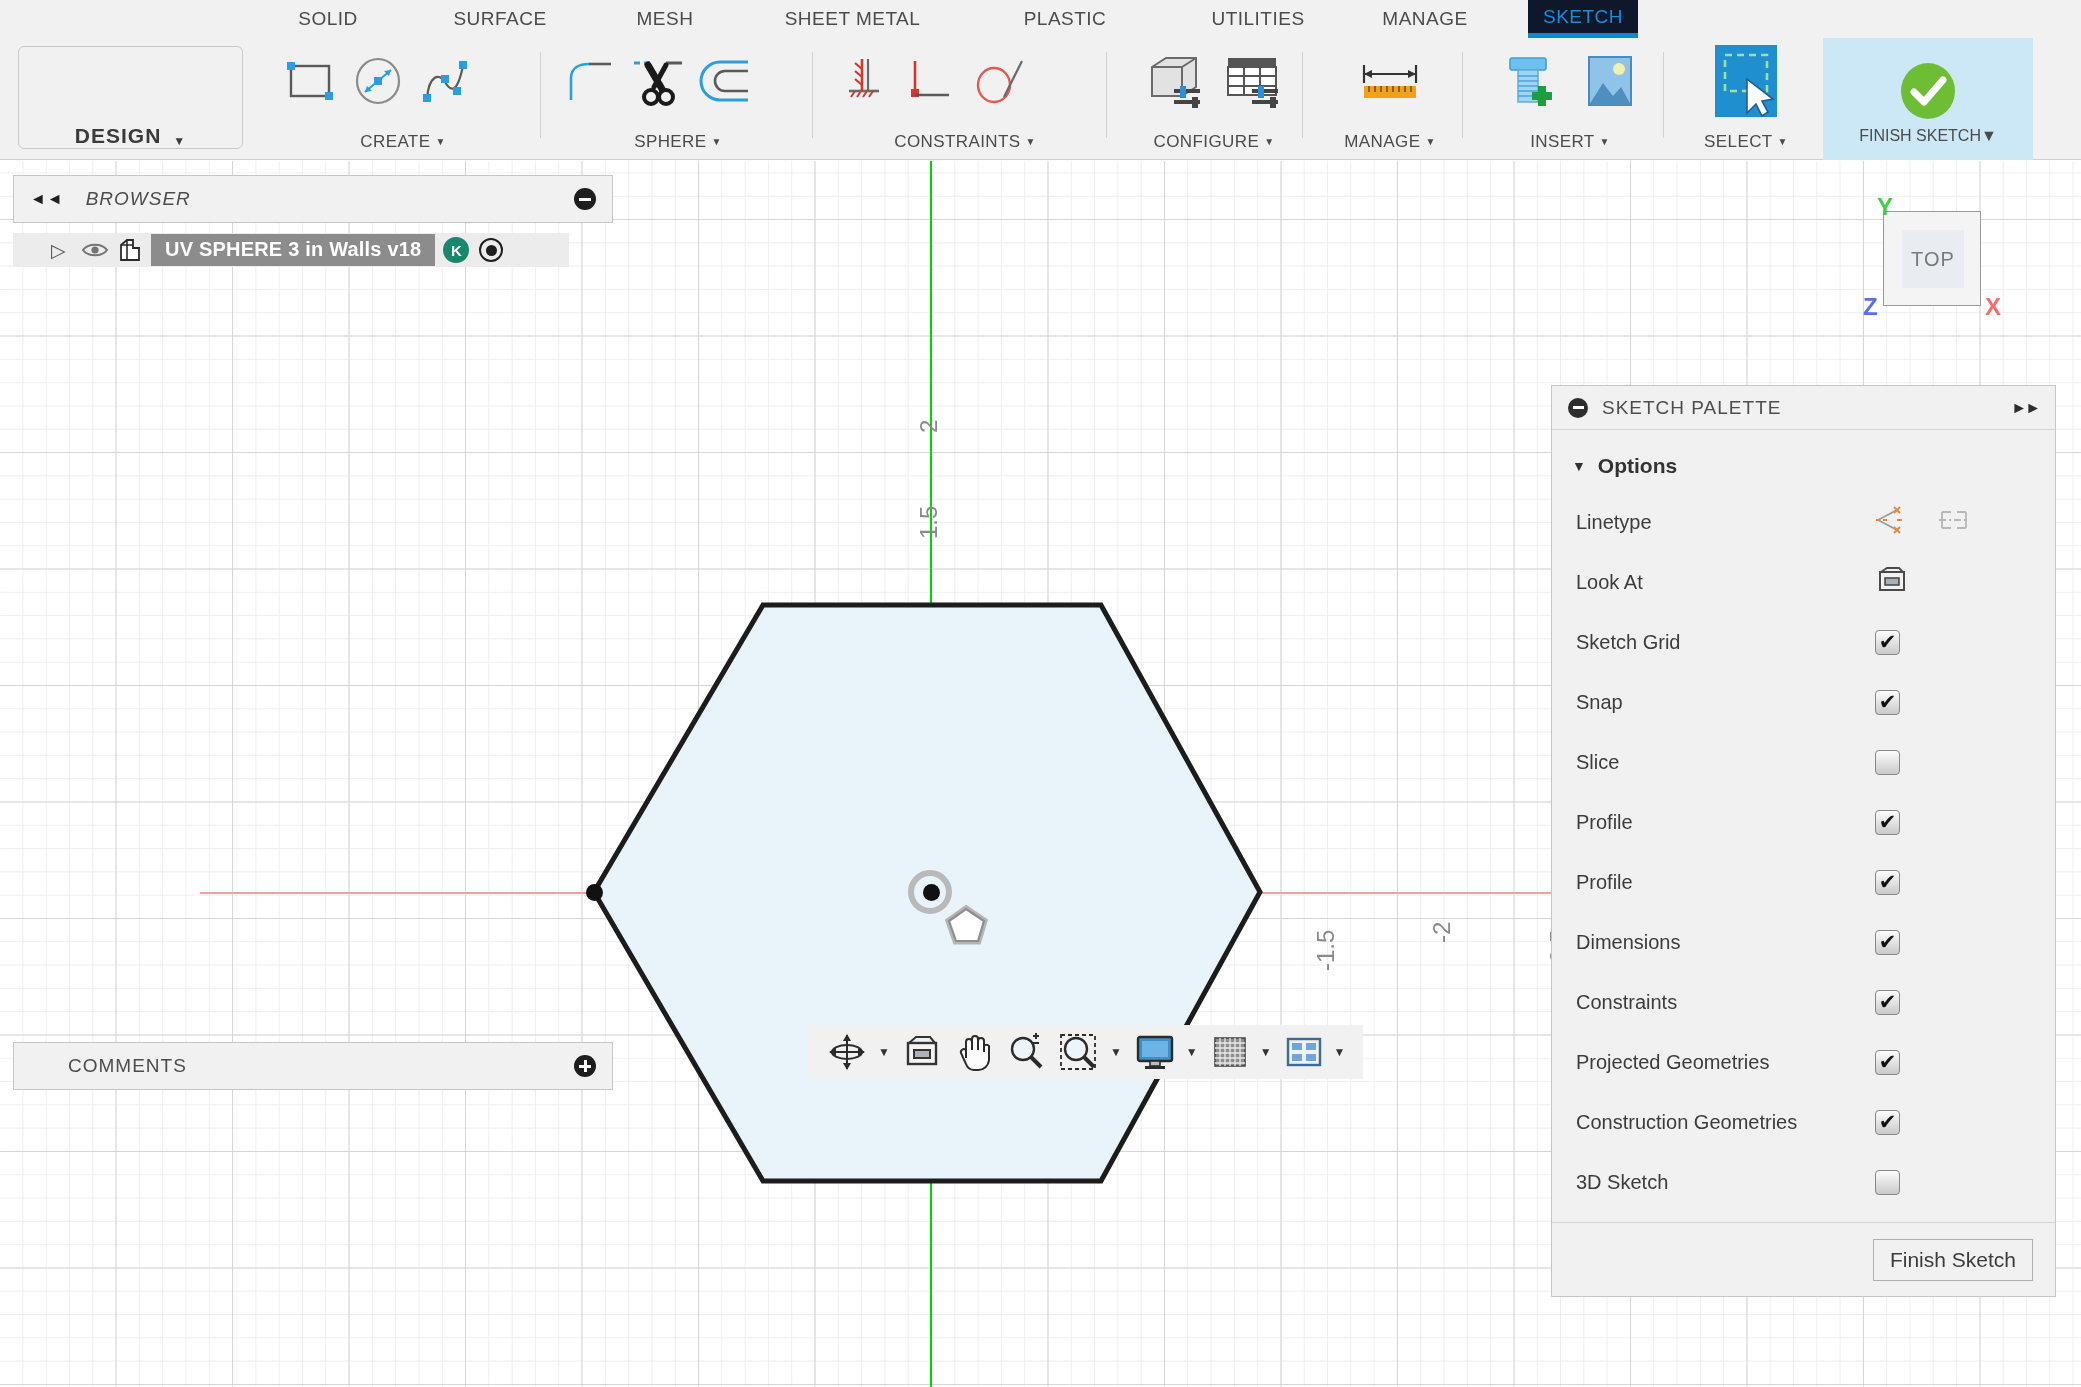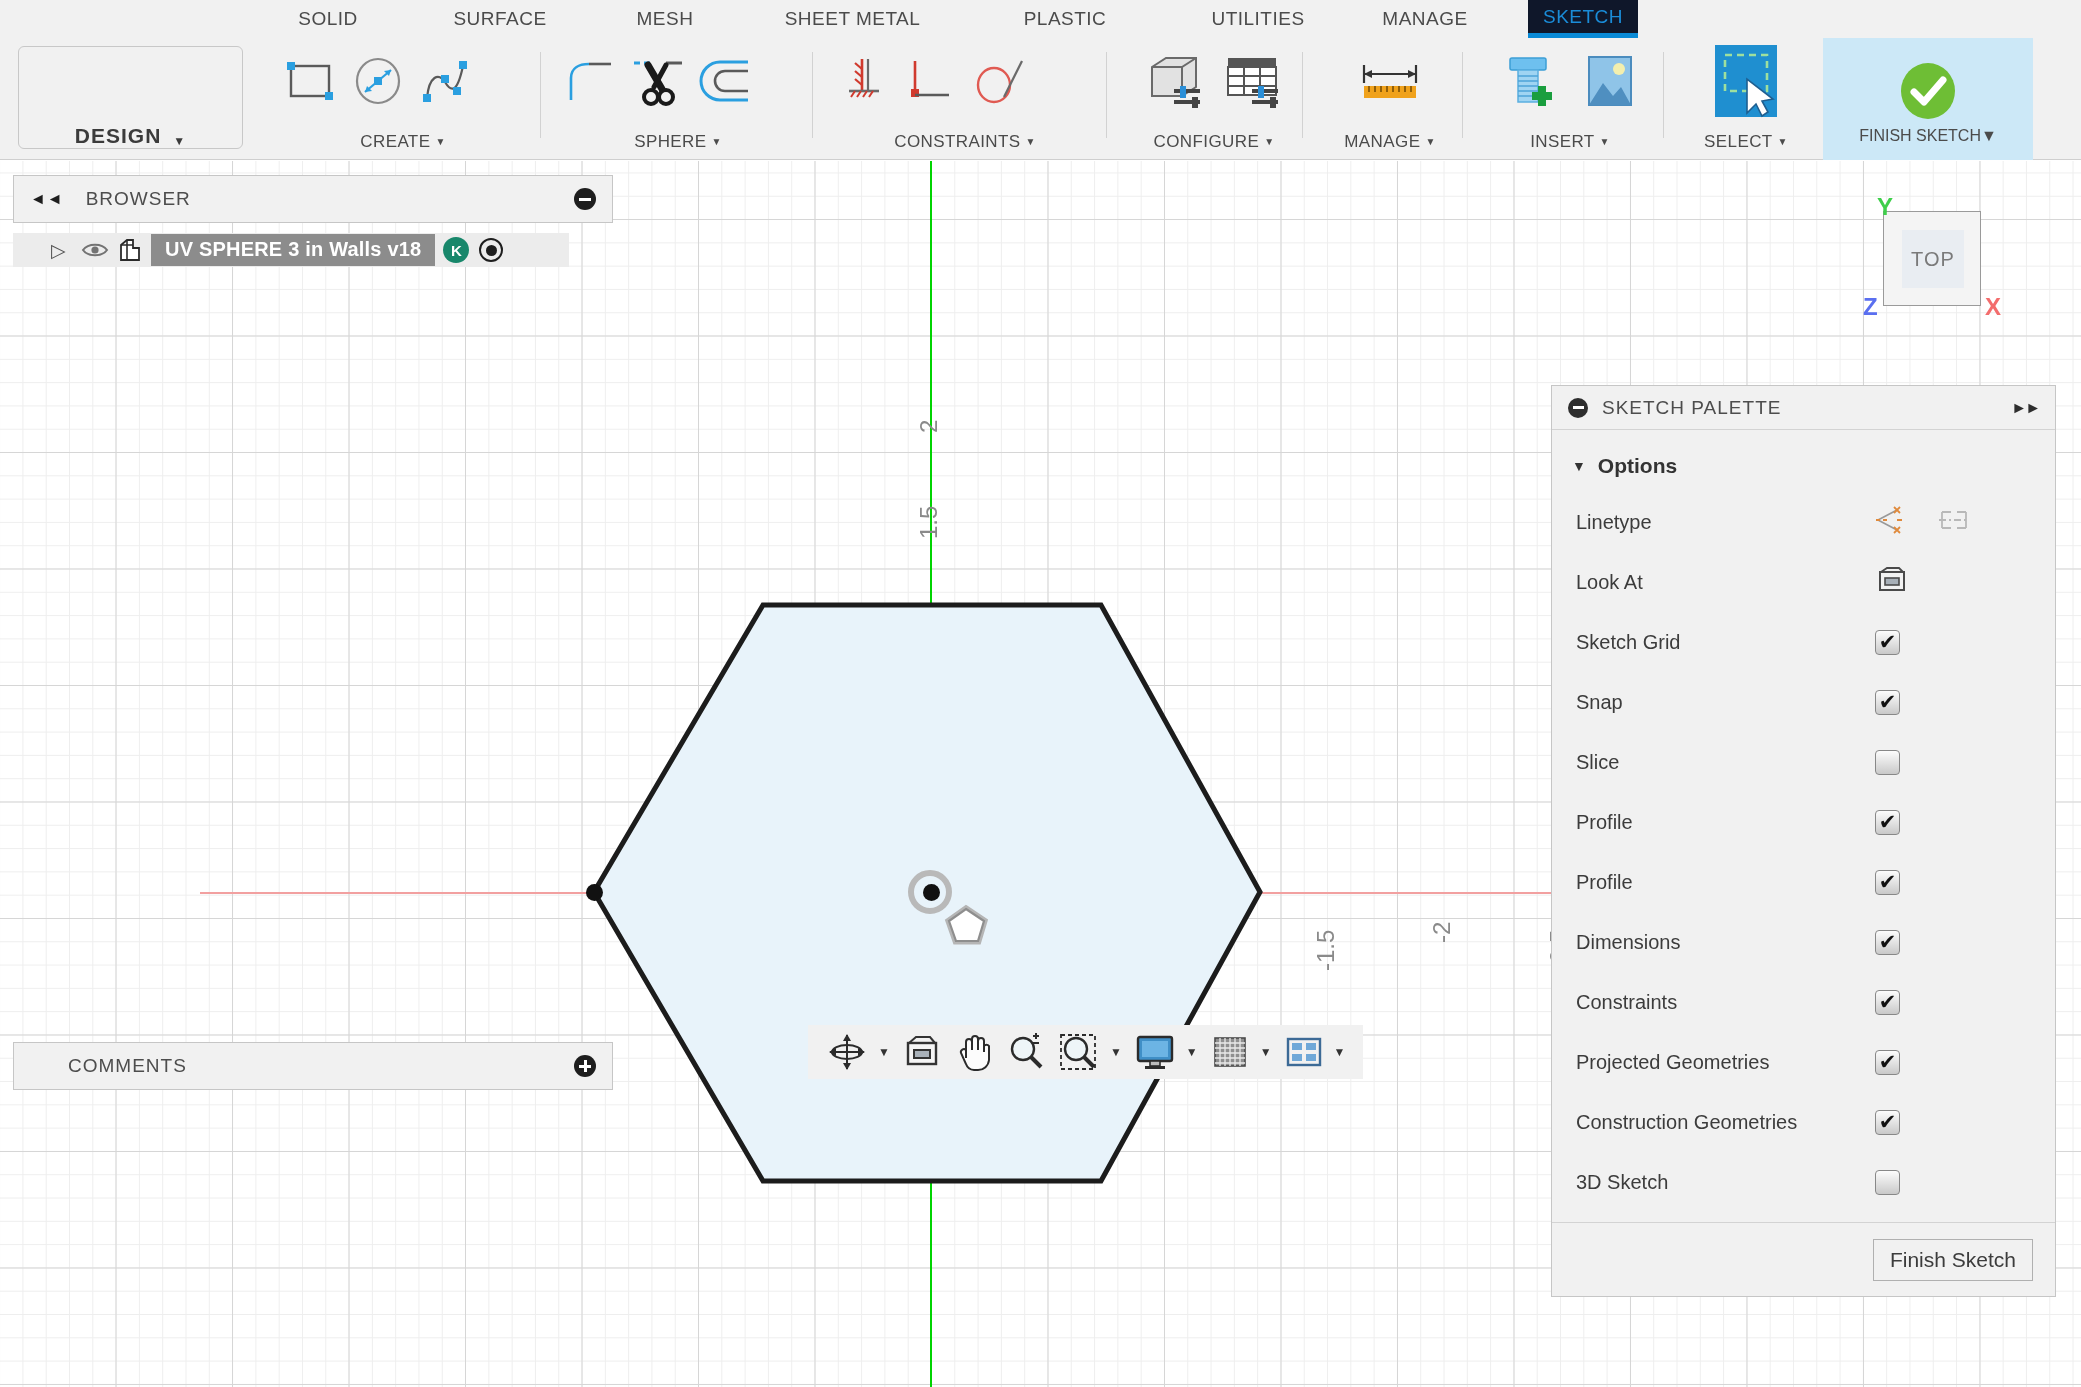--- a/index.html
+++ b/index.html
@@ -69,21 +69,21 @@
   
   #browser {
     position: absolute; left: 13px; top: 175px; width: 600px;
   }
   #browser-header {
     height: 48px; background: #f1f1f1; border: 1px solid #c6c6c6;
     display: flex; align-items: center; padding: 0 16px;
     font-size: 19px; color: #4d4d4d; letter-spacing: 1px;
   }
   #browser-header .collapse-arrows { font-size: 16px; margin-right: 22px; color:#1e1e1e; }
-  #browser-header .title { flex: 1; }
+  #browser-header .title { flex: 1; font-style: italic; }
   #browser-header .minus {
     width: 22px; height: 22px; border-radius: 50%; background: #1e1e1e;
     display:flex; align-items:center; justify-content:center;
   }
   #browser-header .minus::after { content:''; display:block; width:12px; height:3px; background:#fff; }
   #browser-tree { padding-top: 10px; }
   .tree-row {
     display: flex; align-items: center; height: 34px; padding-left: 38px;
     background: #ececec; width: 556px;
   }

